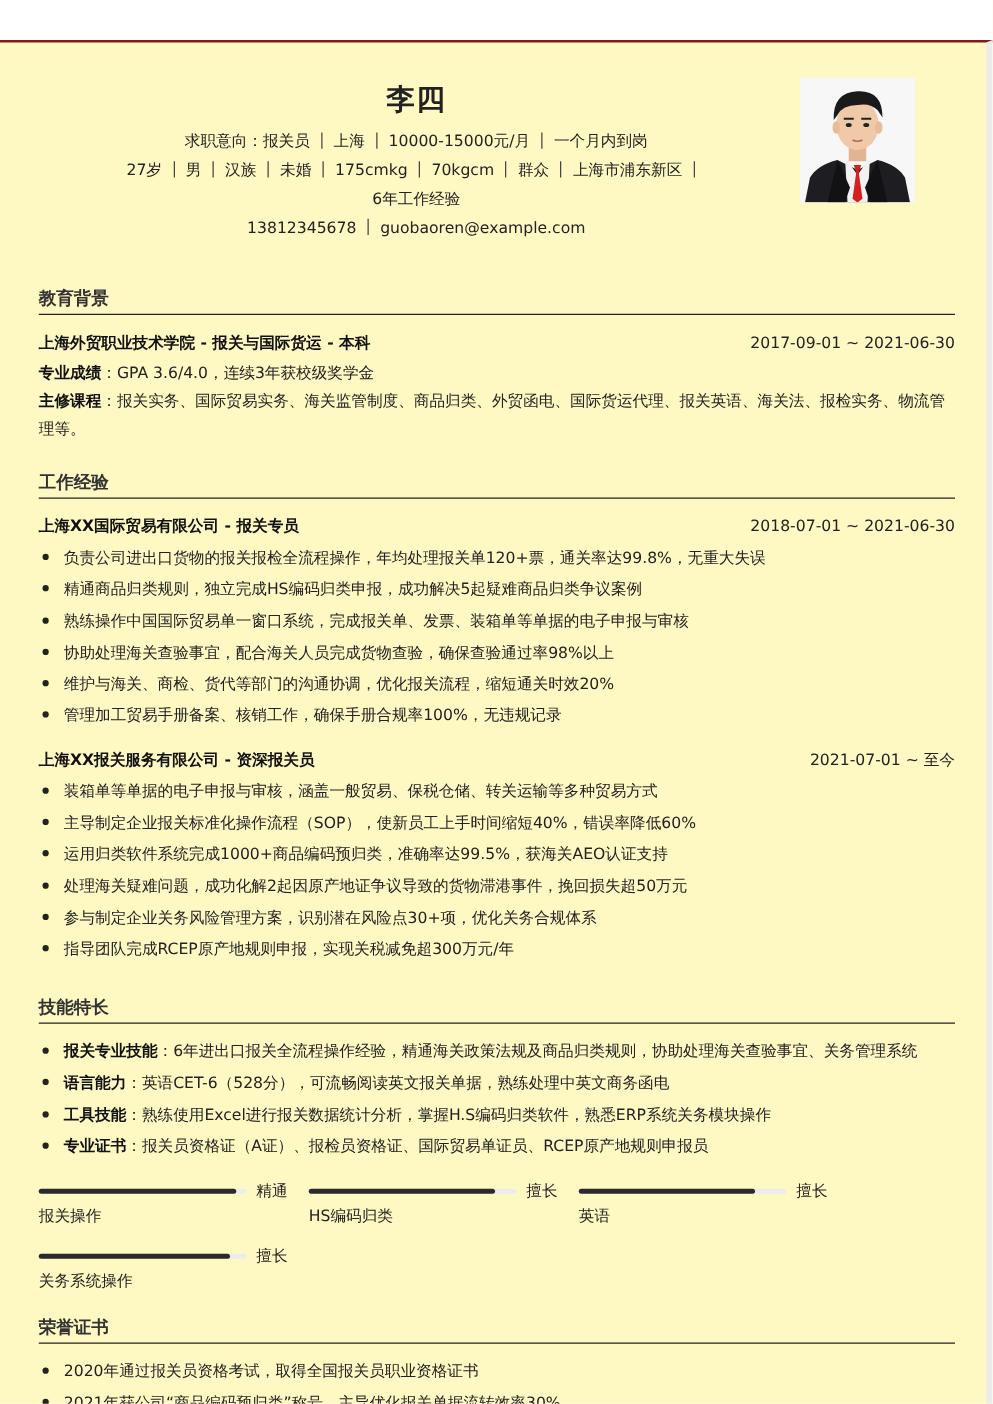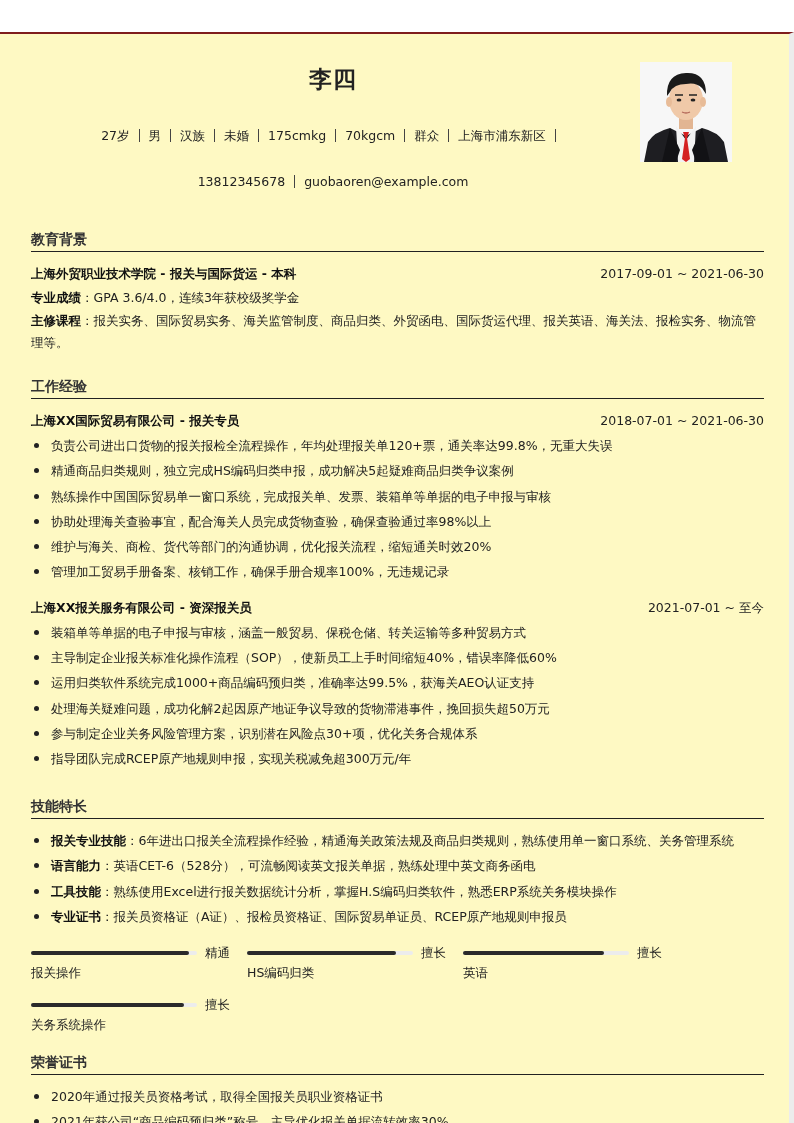--- a/index.html
+++ b/index.html
@@ -37,25 +37,29 @@
   .skill .sname { position: absolute; left: 0; top: 20px; font-size: 12.5px; line-height: 18px; color: #222; white-space: nowrap; }
 </style>
 </head>
 <body>
 
 <div class="page">
 
   <div class="header">
     <div class="name">李四</div>
 
+    <div class="info-line l1">
+      <span>求职意向：报关员</span><span class="sep"></span><span>上海</span><span class="sep"></span><span>10000-15000元/月</span><span class="sep"></span><span>一个月内到岗</span>
+    </div>
 
     <div class="info-line l2">
       <span>27岁</span><span class="sep"></span><span>男</span><span class="sep"></span><span>汉族</span><span class="sep"></span><span>未婚</span><span class="sep"></span><span>175cmkg</span><span class="sep"></span><span>70kgcm</span><span class="sep"></span><span>群众</span><span class="sep"></span><span>上海市浦东新区</span><span class="sep"></span>
     </div>
 
+    <div class="info-line l3">6年工作经验</div>
 
     <div class="info-line l4">
       <span>13812345678</span><span class="sep"></span><span>guobaoren@example.com</span>
     </div>
 
     <div class="avatar">
       <svg width="92" height="100" viewBox="0 0 92 100">
         <rect width="92" height="100" fill="#f7f7f7"></rect>
 
         <path d="M4 100 L8 80 Q14 70 30 66 L46 74 L62 66 Q78 70 84 80 L88 100 Z" fill="#1e1e22"></path>
@@ -122,21 +126,21 @@
       <li>运用归类软件系统完成1000+商品编码预归类，准确率达99.5%，获海关AEO认证支持</li>
       <li>处理海关疑难问题，成功化解2起因原产地证争议导致的货物滞港事件，挽回损失超50万元</li>
       <li>参与制定企业关务风险管理方案，识别潜在风险点30+项，优化关务合规体系</li>
       <li>指导团队完成RCEP原产地规则申报，实现关税减免超300万元/年</li>
     </ul>
   </div>
 
   <div class="section" style="top:763px;">
     <div class="sec-title">技能特长</div>
     <ul class="bullets" style="margin-top:9px;">
-      <li><b>报关专业技能</b><span>：6年进出口报关全流程操作经验，精通海关政策法规及商品归类规则，熟练使用单一窗口系统、关务管理系统</span></li>
+      <li><b>报关专业技能</b><span>：6年进出口报关全流程操作经验，精通海关政策法规及商品归类规则，协助处理海关查验事宜、关务管理系统</span></li>
       <li><b>语言能力</b><span>：英语CET-6（528分），可流畅阅读英文报关单据，熟练处理中英文商务函电</span></li>
       <li><b>工具技能</b><span>：熟练使用Excel进行报关数据统计分析，掌握H.S编码归类软件，熟悉ERP系统关务模块操作</span></li>
       <li><b>专业证书</b><span>：报关员资格证（A证）、报检员资格证、国际贸易单证员、RCEP原产地规则申报员</span></li>
     </ul>
   </div>
 
   <div class="skill" style="left:31px; top:910px;">
     <div class="track">
         <div class="fill" style="width: 95%;"></div>
       </div>

